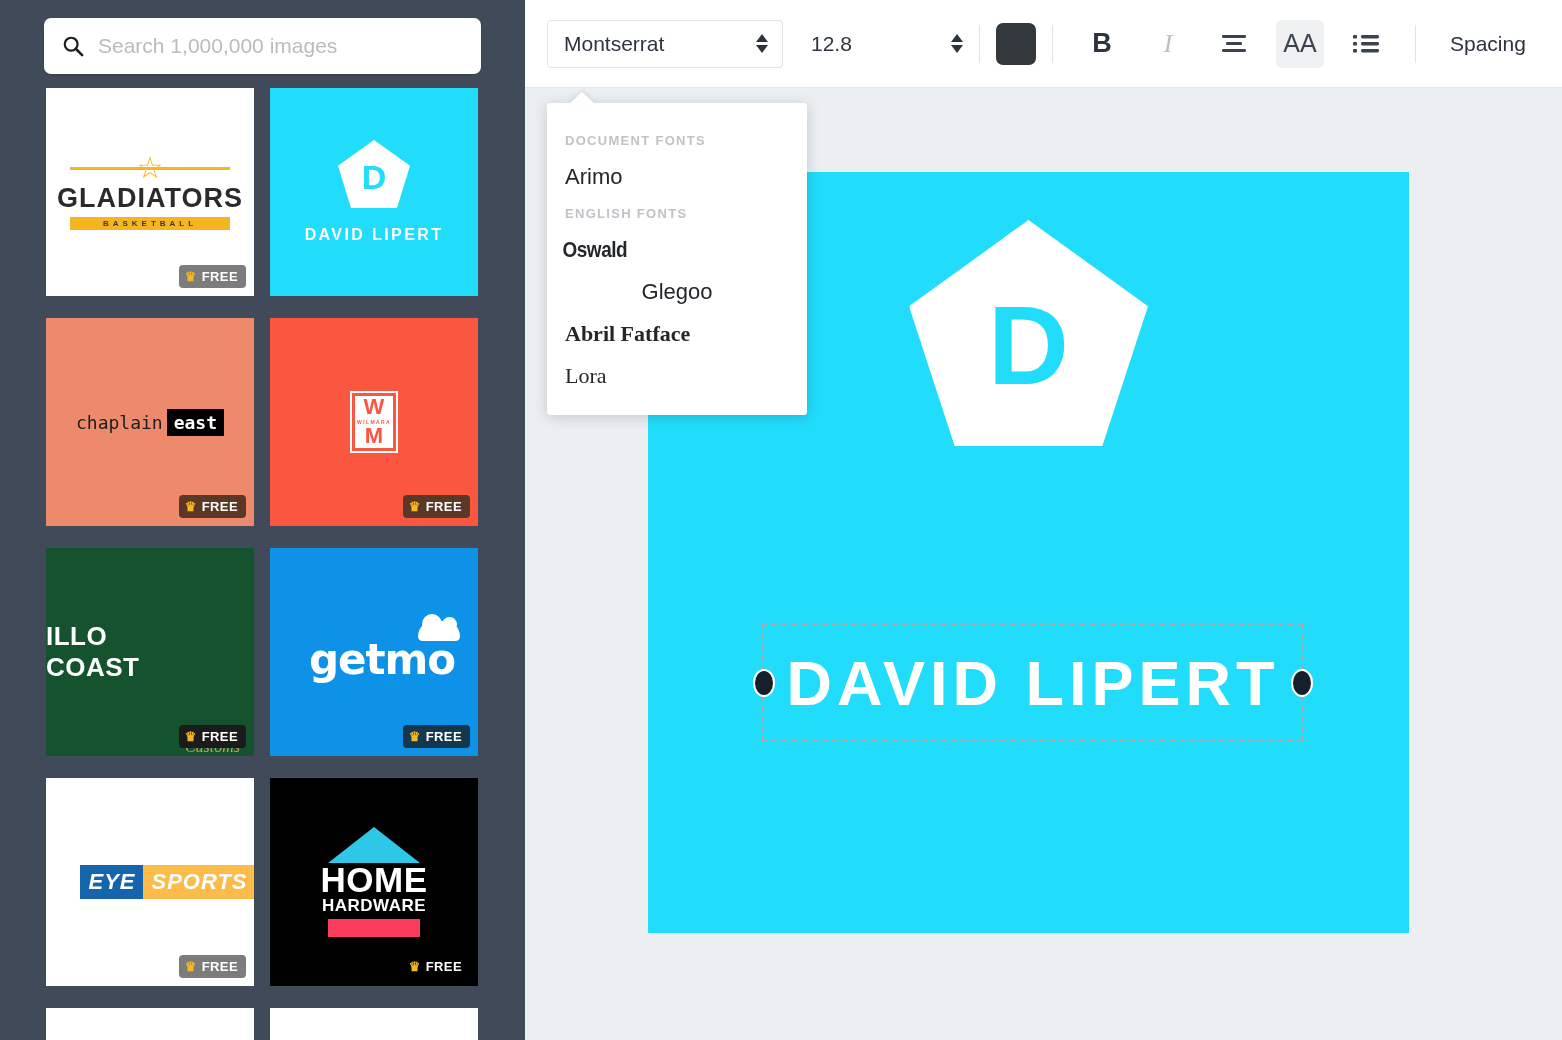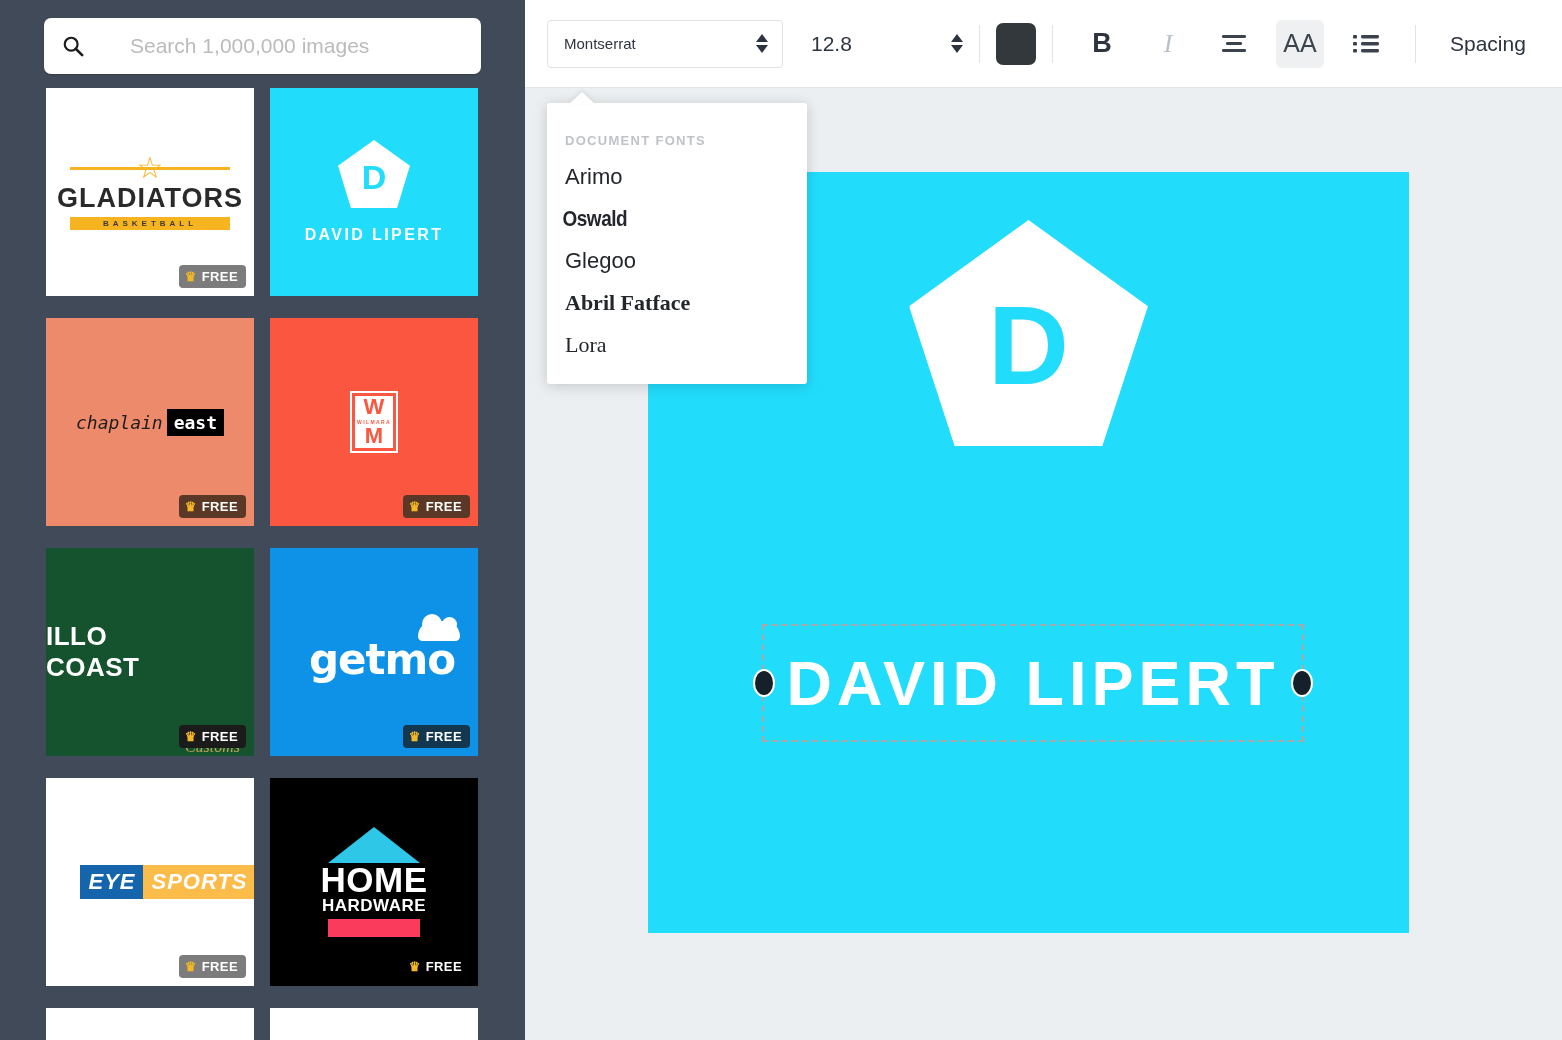--- a/index.html
+++ b/index.html
@@ -28,21 +28,21 @@
     background: #ffffff;
     border-radius: 7px;
     display: flex; align-items: center;
     padding-left: 18px;
     box-shadow: 0 1px 2px rgba(0,0,0,.18);
   }
   .search-icon { width: 22px; height: 22px; flex: 0 0 22px; margin-right: 14px; }
   .search-input {
     border: none; outline: none; background: transparent;
     font-family: "Liberation Sans", sans-serif;
-    font-size: 21px; color: #313131; width: 360px; margin-left: 32px;
+    font-size: 21px; color: #313131; width: 360px;
   }
   .search-input::placeholder { color: #b9bbbd; }
 
   .thumb-grid {
     position: absolute; left: 46px; top: 88px;
     width: 432px;
     display: grid;
     grid-template-columns: 208px 208px;
     gap: 22px 16px;
   }
@@ -75,21 +75,21 @@
   .gl-name { font-family:"Liberation Sans",sans-serif; font-weight:bold; font-size:27px; letter-spacing:1px; color:#2a2a2a; margin-top:2px;}
   .gl-sub { background:#f6b421; width:160px; text-align:center; font-size:8px; font-weight:bold; letter-spacing:4px; color:#3a3a3a; margin-top:3px; padding:2px 0;}
 
   .t-david { background:#22dcfc; flex-direction:column; }
   .dv-pent { width:72px; height:68px; background:#ffffff; clip-path: polygon(50% 0%, 100% 38%, 82% 100%, 18% 100%, 0% 38%); display:flex; align-items:center; justify-content:center; }
   .dv-pent span { color:#22dcfc; font-size:34px; font-weight:bold; font-family:"Liberation Sans",sans-serif; line-height:1; margin-top:6px;}
   .dv-name { color:#ffffff; font-weight:bold; font-size:16px; letter-spacing:2.4px; margin-top:18px;}
 
   .t-chaplain { background:#ed8a6c; }
   .cp-wrap { display:flex; align-items:center; gap:4px; }
-  .cp-a { font-family:"DejaVu Sans Mono", monospace; font-size:18px; color:#1d1d1d;font-style:italic; }
+  .cp-a { font-family:"DejaVu Sans Mono", monospace; font-size:18px; color:#1d1d1d; }
   .cp-b { font-family:"DejaVu Sans Mono", monospace; font-size:18px; font-weight:bold; color:#ffffff; background:#000000; padding:3px 7px; }
 
   .t-wm { background:#fb5740; }
   .wm-frame { width:48px; height:62px; border:2px solid #ffffff; background:#ffffff; display:flex; flex-direction:column; align-items:center; justify-content:center; padding:4px; box-shadow:0 0 0 3px #fb5740 inset;}
   .wm-frame-in { width:100%; height:100%; display:flex; flex-direction:column; align-items:center; justify-content:center;}
   .wm-l { font-weight:bold; font-size:22px; color:#fb5740; line-height:.95;}
   .wm-s { font-size:5px; font-weight:bold; letter-spacing:1.4px; color:#fb5740; margin:1px 0;}
 
   .t-illo { background:#14532d; }
   .il-main { font-weight:bold; font-size:26px; color:#ffffff; letter-spacing:.5px; font-family:"Liberation Sans",sans-serif;}
@@ -120,21 +120,21 @@
     position:absolute; left:0; top:0; right:0; height:88px;
     background:#ffffff; display:flex; align-items:center;
     padding-left:22px;
     border-bottom:1px solid #e3e6e8;
   }
   .font-select {
     width:236px; height:48px; border:1px solid #dfe3e6; border-radius:4px;
     background:#ffffff; display:flex; align-items:center;
     padding:0 14px 0 16px; justify-content:space-between; cursor:pointer;
   }
-  .font-select .label { font-size:15px; color:#2d3440; font-family:"Liberation Sans",sans-serif;}
+  .font-select .label { font-size:21px; color:#2d3440; font-family:"Liberation Sans",sans-serif;}
   .stepper { display:flex; flex-direction:column; gap:3px; align-items:center; cursor:pointer; }
   .stepper .up, .stepper .dn { width:0; height:0; border-left:6px solid transparent; border-right:6px solid transparent;}
   .stepper .up { border-bottom:8px solid #2d3440; }
   .stepper .dn { border-top:8px solid #2d3440; }
   .size-field { display:flex; align-items:center; margin-left:28px; width:152px; justify-content:space-between;}
   .size-val { font-size:21px; color:#2d3440; }
   .sep { width:1px; height:38px; background:#e0e3e6; margin:0 16px; }
   .color-swatch { width:40px; height:42px; border-radius:7px; background:#33383d; cursor:pointer; }
   .tb-btn {
     width:48px; height:48px; border-radius:6px;
@@ -157,21 +157,21 @@
   .font-panel .caret {
     position:absolute; top:-11px; left:22px;
     width:0; height:0; border-left:13px solid transparent;
     border-right:13px solid transparent; border-bottom:12px solid #ffffff;
     filter: drop-shadow(0 -2px 2px rgba(0,0,0,.07));
   }
   .fp-head { font-size:13px; letter-spacing:1.3px; color:#bfc3c7; padding:8px 18px 8px 18px; font-weight:bold; }
   .fp-item { font-size:22px; color:#23262b; padding:8px 18px; cursor:pointer; }
   .fp-item.s-arimo   { font-family:"Liberation Sans", sans-serif; }
   .fp-item.s-oswald  { font-family:"Liberation Sans", sans-serif; font-weight:bold; letter-spacing:-.5px; transform:scaleX(.86); transform-origin:left center; }
-  .fp-item.s-glegoo  { font-family:"Liberation Sans", sans-serif; font-weight:300; }
+  .fp-item.s-glegoo  { font-family:"Liberation Sans", sans-serif; font-weight:300;text-align:center; }
   .fp-item.s-abril   { font-family:"Liberation Serif", serif; font-weight:bold; }
   .fp-item.s-lora    { font-family:"Liberation Serif", serif; }
 
   
   .canvas {
     position:absolute; left:123px; top:172px;
     width:761px; height:761px; background:#22dcfc;
   }
   .cv-pent {
     position:absolute; left:50%; top:48px; transform:translateX(-50%);
@@ -367,20 +367,21 @@
 
       <span class="spacing-lbl">Spacing</span>
     </div>
 
     <div class="font-panel">
       <div class="caret"></div>
 
       <div class="fp-head">DOCUMENT FONTS</div>
       <div class="fp-item s-arimo">Arimo</div>
 
+      <div class="fp-head">ENGLISH FONTS</div>
       <div class="fp-item s-oswald">Oswald</div>
       <div class="fp-item s-glegoo">Glegoo</div>
       <div class="fp-item s-abril">Abril Fatface</div>
       <div class="fp-item s-lora">Lora</div>
     </div>
 
     <div class="canvas">
       <div class="cv-pent">
         <span>D</span>
       </div>

